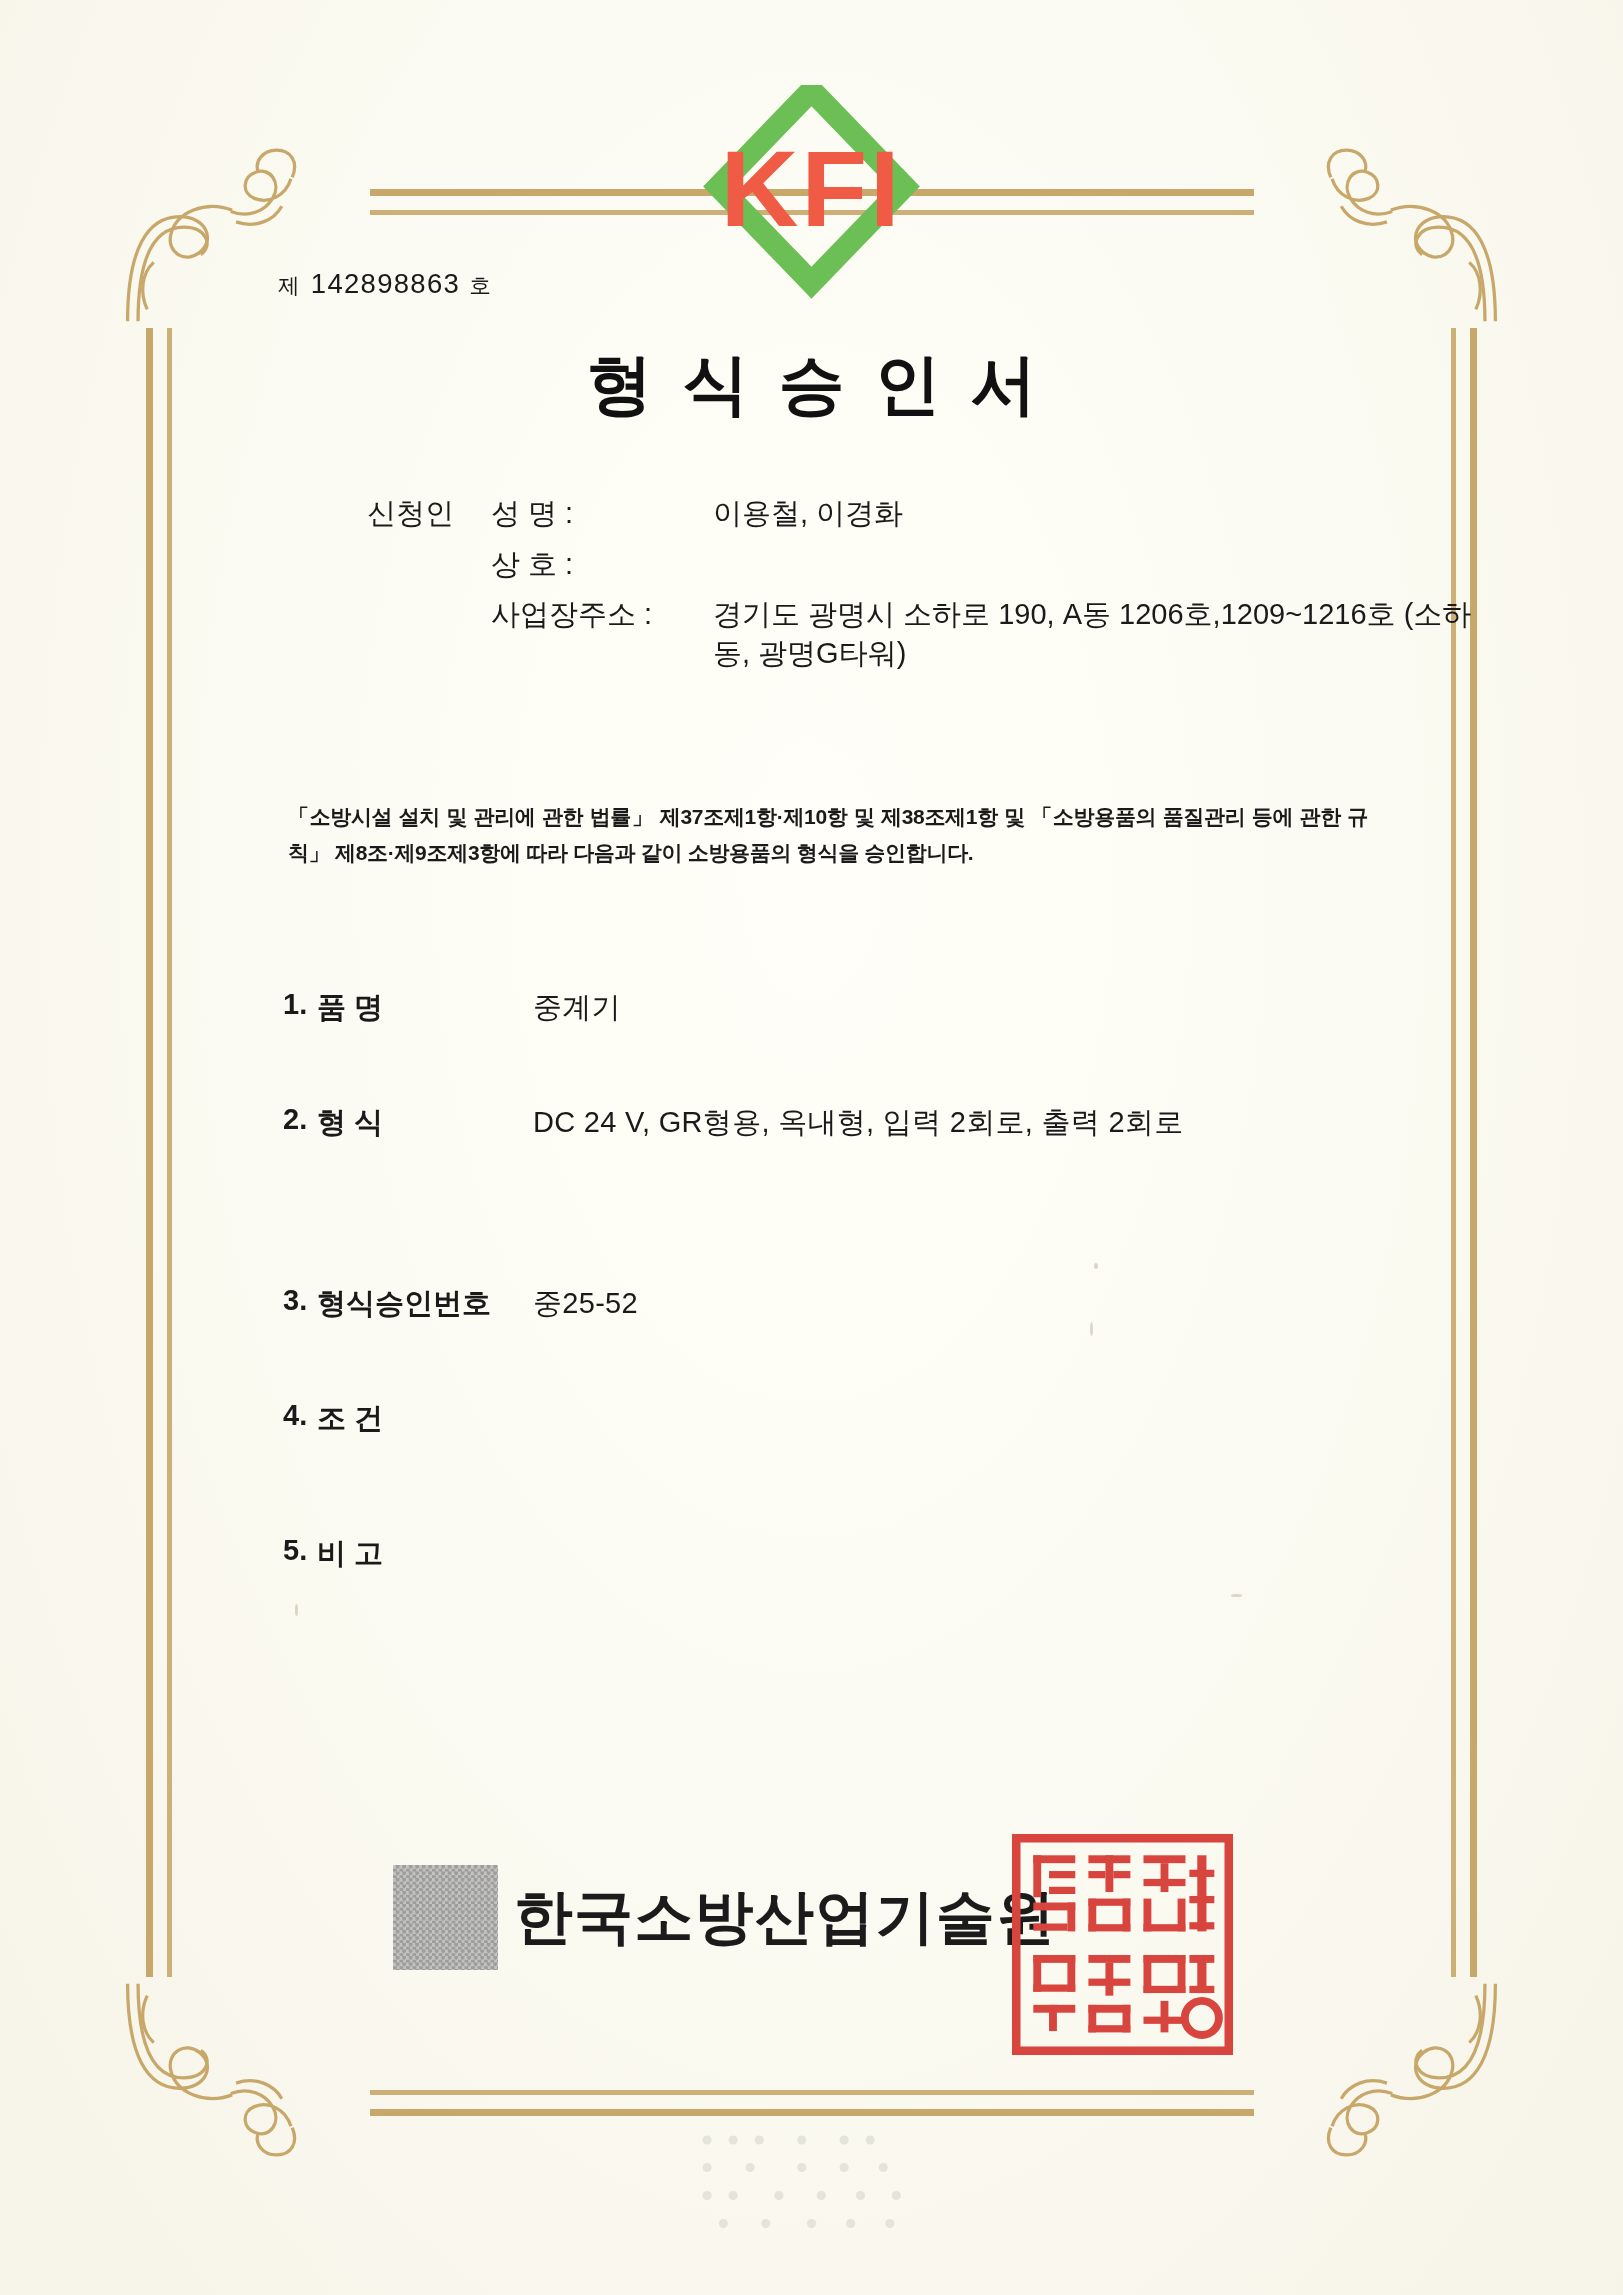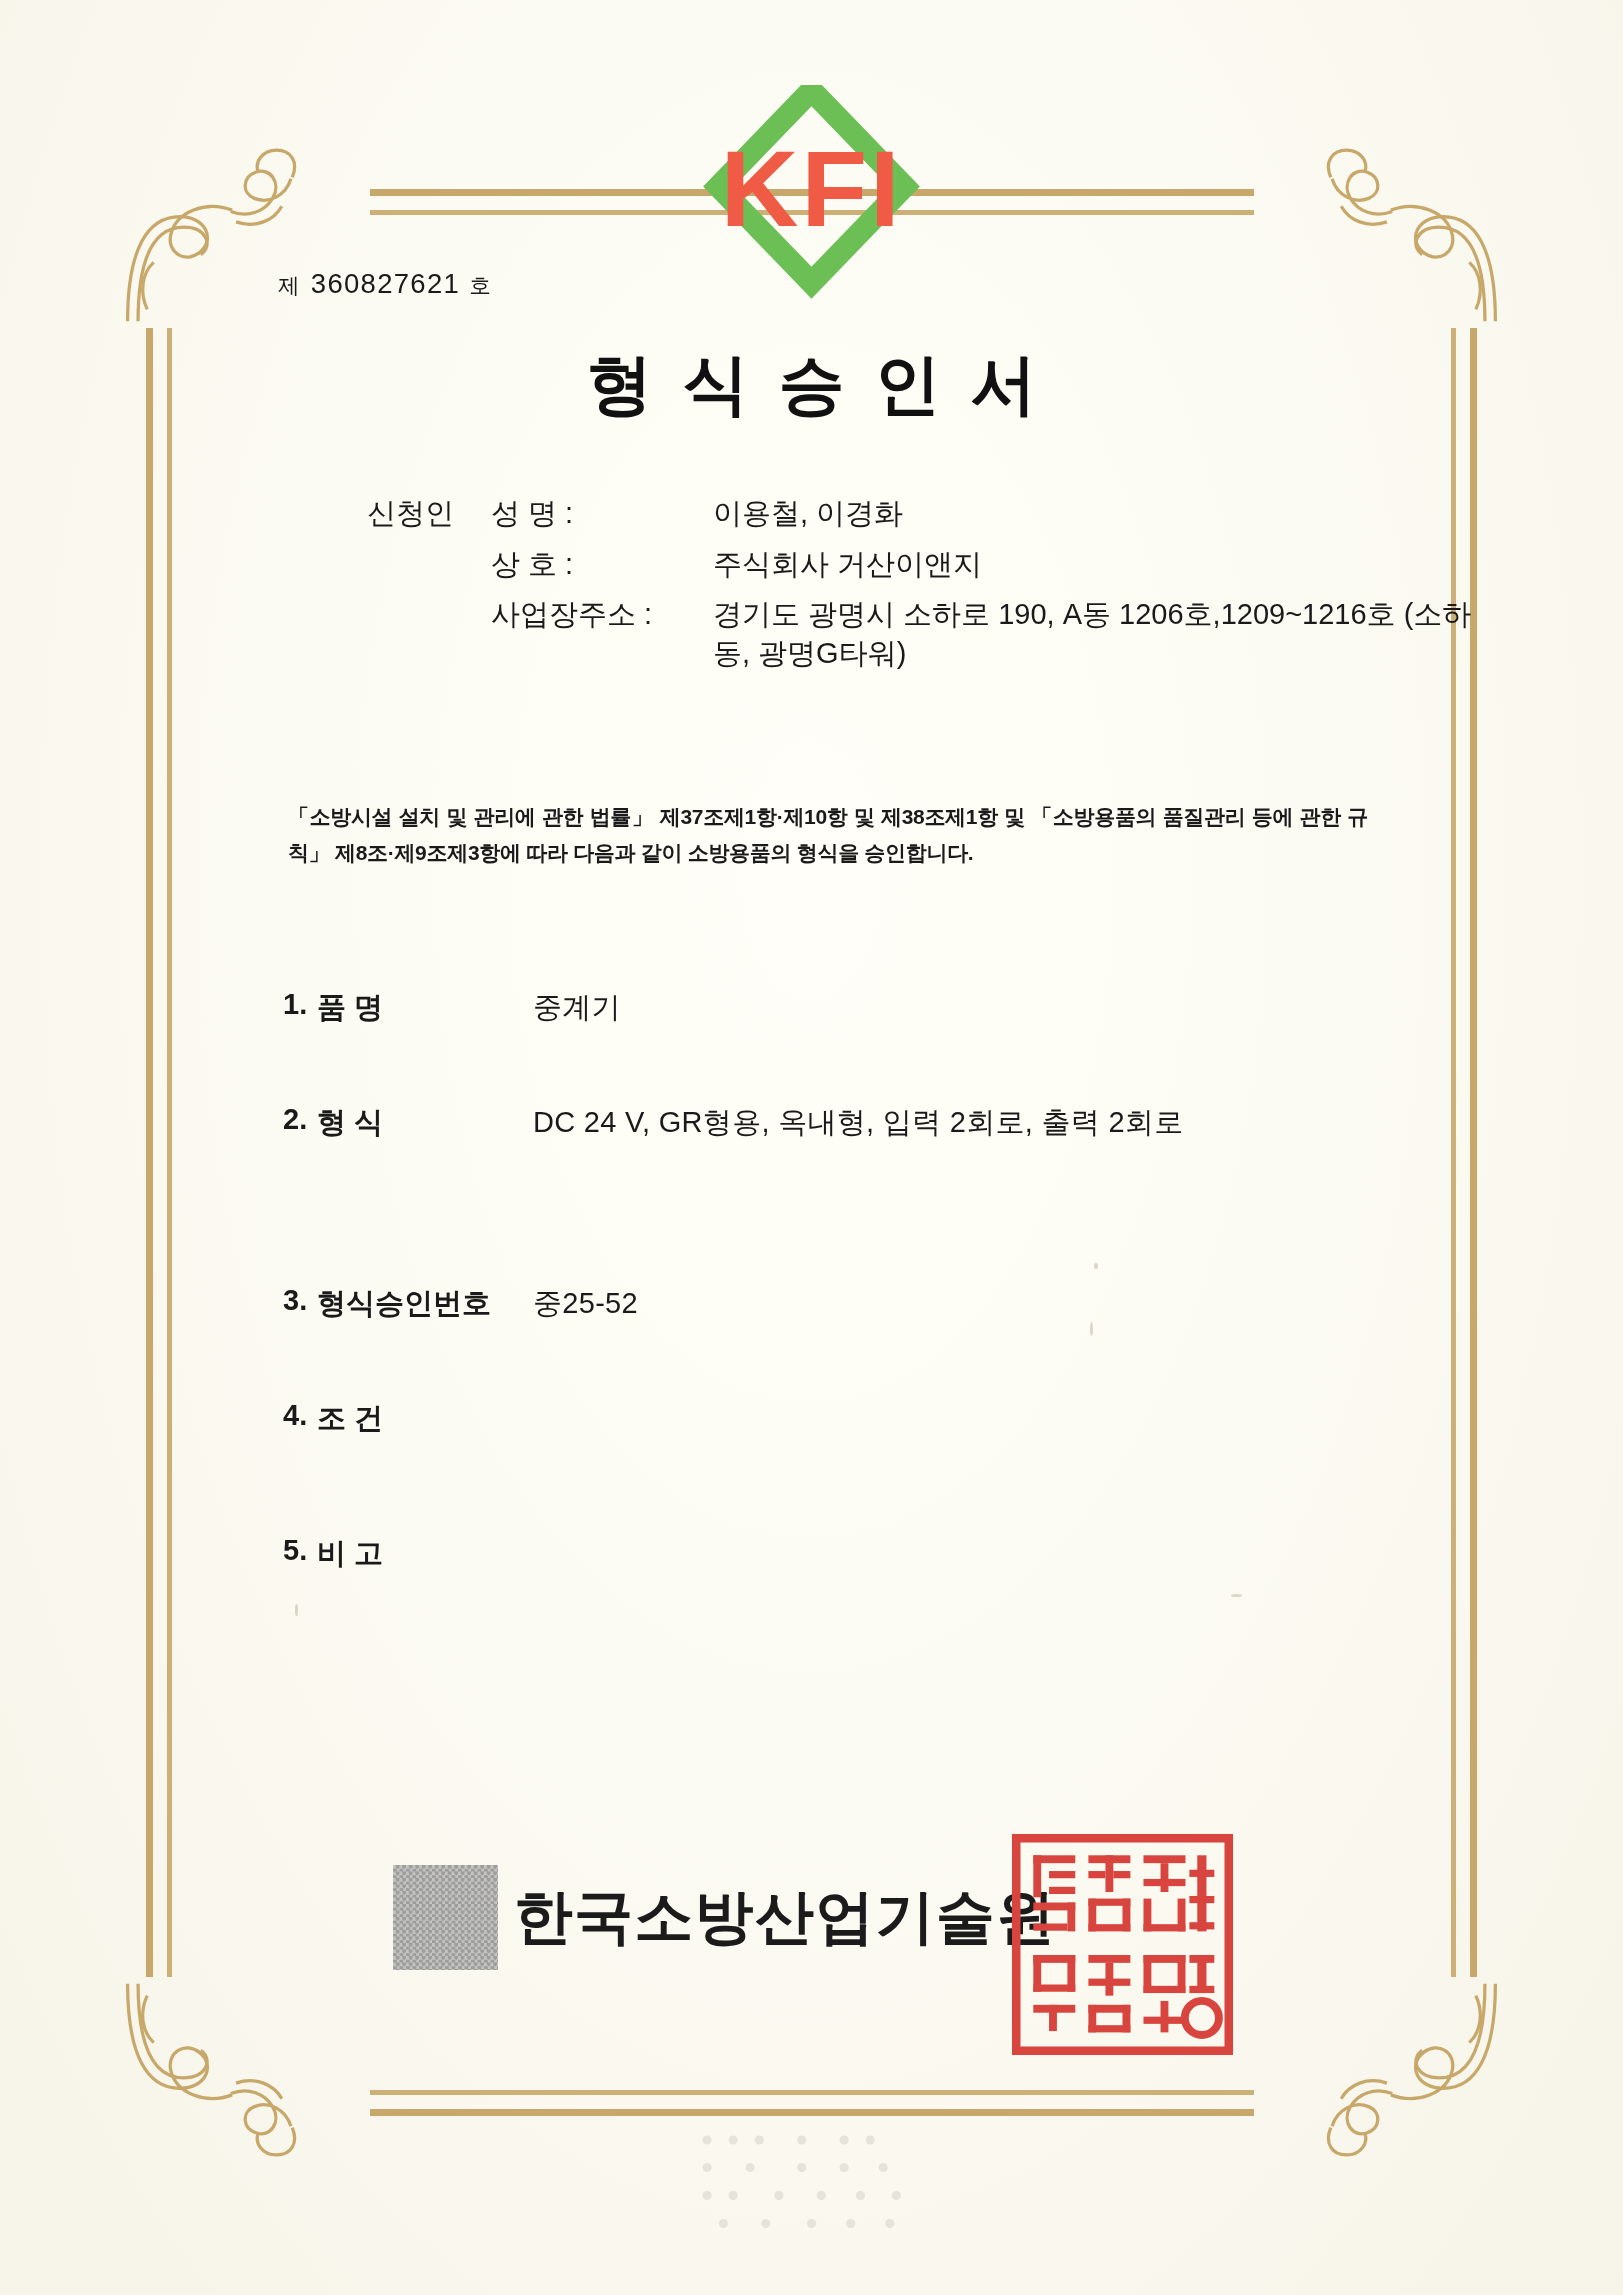--- a/index.html
+++ b/index.html
@@ -314,35 +314,34 @@
   </div>
 
   <div class="logo">
     <svg viewBox="0 0 420 330">
       <path d="M210 8 L352 155 L210 302 L68 155 Z" fill="none" stroke="#6cbf55" stroke-width="34"></path>
       <text x="210" y="215" text-anchor="middle" font-family="Liberation Sans, sans-serif" font-size="165" font-weight="bold" fill="#ef5b45" letter-spacing="4">KFI</text>
     </svg>
   </div>
 
   <div class="doc-no">
-    <span class="prefix">제</span><span class="num">360827621</span><span class="suffix">호</span>
+    <span class="prefix">제</span><span class="num">142898863</span><span class="suffix">호</span>
   </div>
 
   <div class="title">형식승인서</div>
 
   <div class="applicant">
     <div class="app-row">
       <span class="lead">신청인</span>
       <span class="label">성    명 :</span>
       <span class="value">이용철, 이경화</span>
     </div>
     <div class="app-row">
       <span class="lead"></span>
       <span class="label">상    호 :</span>
-      <span class="value">주식회사 거산이앤지</span>
     </div>
     <div class="app-row">
       <span class="lead"></span>
       <span class="label">사업장주소 :</span>
       <span class="value">경기도 광명시 소하로 190, A동 1206호,1209~1216호 (소하동, 광명G타워)</span>
     </div>
   </div>
 
   <div class="legal">「소방시설 설치 및 관리에 관한 법률」 제37조제1항·제10항 및 제38조제1항 및 「소방용품의 품질관리 등에 관한 규칙」 제8조·제9조제3항에 따라 다음과 같이 소방용품의 형식을 승인합니다.</div>
 

